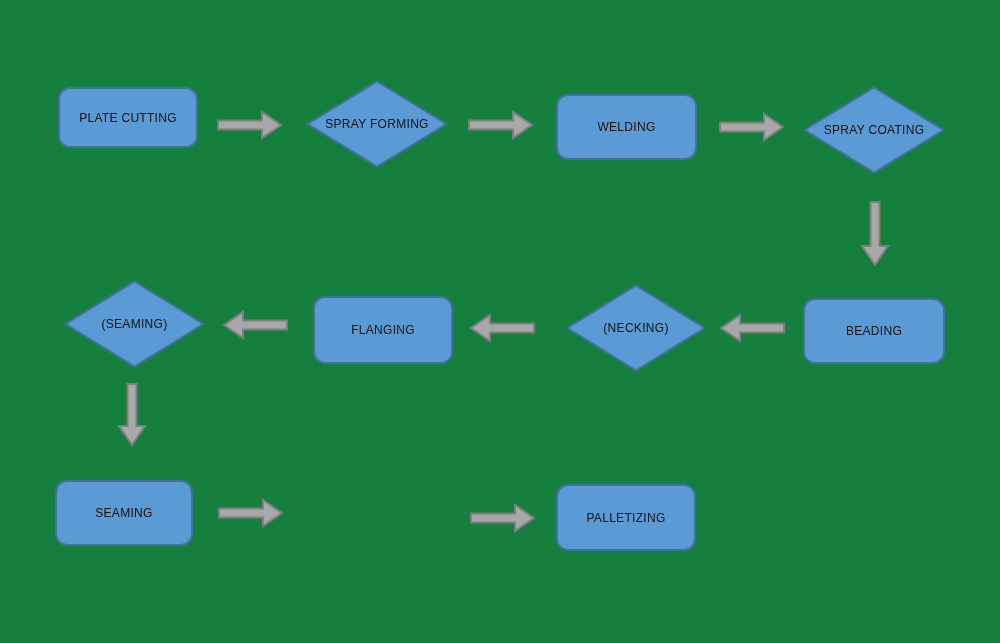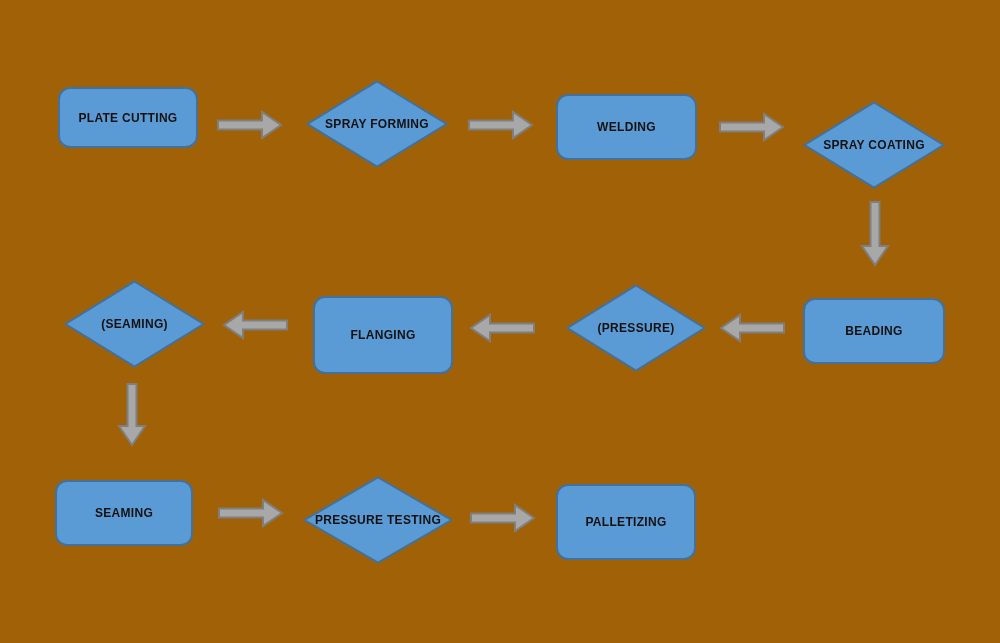--- a/index.html
+++ b/index.html
@@ -1,23 +1,22 @@
 <!DOCTYPE html>
 <html><head>
 <meta charset="utf-8">
 <style>
   html, body { margin: 0; padding: 0; background: #ffffff; }
   .canvas {
     position: relative;
     width: 1000px;
     height: 643px;
-    background: #a16207;
+    background: #15803d;
     overflow: hidden;
     font-family: "Liberation Sans", sans-serif;
-    font-weight: bold;
   }
   .node { position: absolute; display: flex; align-items: center; justify-content: center; box-sizing: border-box; }
   .node.rect {
     background: #5b9bd5;
     border: 2px solid #41719c;
     border-radius: 12px;
   }
   .diamond-svg { position: absolute; left: 0; top: 0; width: 100%; height: 100%; display: block; }
   .diamond-svg polygon { fill: #5b9bd5; stroke: #41719c; stroke-width: 2; }
   .label {
@@ -57,21 +56,21 @@
   </svg>
 
   <div class="node rect" style="left:556px; top:94px; width:141px; height:66px">
     <span class="label">WELDING</span>
   </div>
 
   <svg class="arrow" style="left:719px; top:112px" width="66" height="30" viewBox="0 0 66 30">
     <polygon points="1,10.5 45,10.5 45,2 64,15 45,28 45,19.5 1,19.5"></polygon>
   </svg>
 
-  <div class="node" style="left:803px; top:101px; width:142px; height:88px">
+  <div class="node" style="left:803px; top:86px; width:142px; height:88px">
     <svg class="diamond-svg" viewBox="0 0 142 88" preserveAspectRatio="none">
       <polygon points="71,1.5 140.5,44 71,86.5 1.5,44"></polygon>
     </svg>
     <span class="label">SPRAY COATING</span>
   </div>
 
   <svg class="arrow" style="left:860px; top:201px" width="30" height="66" viewBox="0 0 30 66">
     <polygon points="10.5,1 10.5,45 2,45 15,64 28,45 19.5,45 19.5,1"></polygon>
   </svg>
 
@@ -80,28 +79,28 @@
   </div>
 
   <svg class="arrow" style="left:719px; top:313px" width="66" height="30" viewBox="0 0 66 30">
     <polygon points="65,10.5 21,10.5 21,2 2,15 21,28 21,19.5 65,19.5"></polygon>
   </svg>
 
   <div class="node" style="left:566px; top:284px; width:140px; height:88px">
     <svg class="diamond-svg" viewBox="0 0 140 88" preserveAspectRatio="none">
       <polygon points="70,1.5 138.5,44 70,86.5 1.5,44"></polygon>
     </svg>
-    <span class="label">(PRESSURE)</span>
+    <span class="label">(NECKING)</span>
   </div>
 
   <svg class="arrow" style="left:469px; top:313px" width="66" height="30" viewBox="0 0 66 30">
     <polygon points="65,10.5 21,10.5 21,2 2,15 21,28 21,19.5 65,19.5"></polygon>
   </svg>
 
-  <div class="node rect" style="left:313px; top:296px; width:140px; height:78px">
+  <div class="node rect" style="left:313px; top:296px; width:140px; height:68px">
     <span class="label">FLANGING</span>
   </div>
 
   <svg class="arrow" style="left:222px; top:310px" width="66" height="30" viewBox="0 0 66 30">
     <polygon points="65,10.5 21,10.5 21,2 2,15 21,28 21,19.5 65,19.5"></polygon>
   </svg>
 
   <div class="node" style="left:64px; top:280px; width:141px; height:88px">
     <svg class="diamond-svg" viewBox="0 0 141 88" preserveAspectRatio="none">
       <polygon points="70.5,1.5 139.5,44 70.5,86.5 1.5,44"></polygon>
@@ -114,28 +113,22 @@
   </svg>
 
   <div class="node rect" style="left:55px; top:480px; width:138px; height:66px">
     <span class="label">SEAMING</span>
   </div>
 
   <svg class="arrow" style="left:218px; top:498px" width="66" height="30" viewBox="0 0 66 30">
     <polygon points="1,10.5 45,10.5 45,2 64,15 45,28 45,19.5 1,19.5"></polygon>
   </svg>
 
-  <div class="node" style="left:303px; top:476px; width:150px; height:88px">
-    <svg class="diamond-svg" viewBox="0 0 150 88" preserveAspectRatio="none">
-      <polygon points="75,1.5 148.5,44 75,86.5 1.5,44"></polygon>
-    </svg>
-    <span class="label">PRESSURE TESTING</span>
-  </div>
 
   <svg class="arrow" style="left:470px; top:503px" width="66" height="30" viewBox="0 0 66 30">
     <polygon points="1,10.5 45,10.5 45,2 64,15 45,28 45,19.5 1,19.5"></polygon>
   </svg>
 
-  <div class="node rect" style="left:556px; top:484px; width:140px; height:76px">
+  <div class="node rect" style="left:556px; top:484px; width:140px; height:67px">
     <span class="label">PALLETIZING</span>
   </div>
 
 </div>
 
 </body></html>

